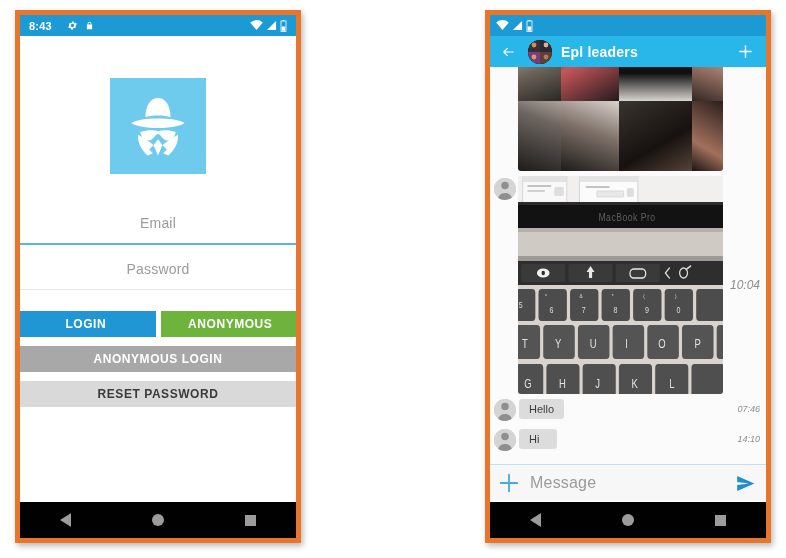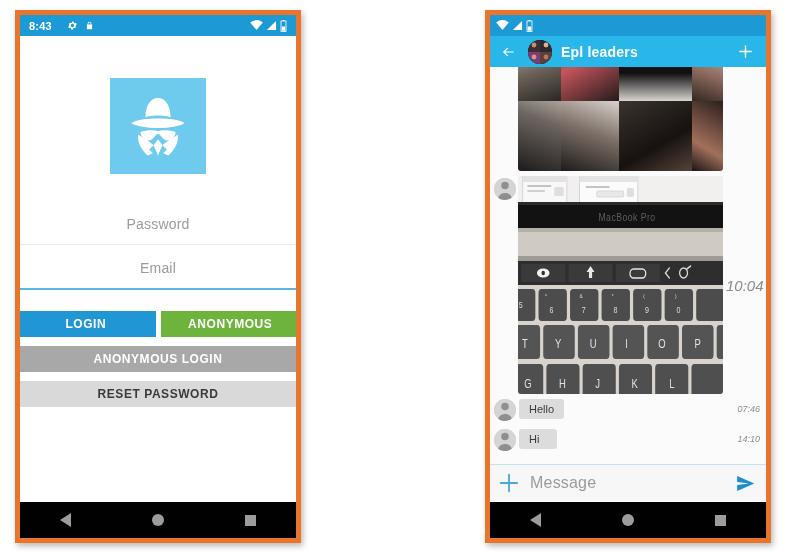--- a/index.html
+++ b/index.html
@@ -234,21 +234,21 @@
   .msg-spacer { width: 22px; flex: 0 0 auto; }
 
   .media-card {
     flex: 1 1 auto;
     border-radius: 3px;
     overflow: hidden;
     position: relative;
     margin-left: 2px;
   }
   .media-time {
-    font-size: 15px;
+    font-size: 12px;
     color: #8e8e8e;
     font-style: italic;
     align-self: center;
     width: 34px;
     text-align: right;
     flex: 0 0 auto;
     padding-left: 3px;
   }
 
   .bubble {
@@ -360,26 +360,26 @@
 
             <path fill="#ffffff" d="M23 54 C30 58 38 63 44 68 L38 74 L43 79 L36 82 C27 74 22 64 23 54 Z"></path>
 
             <path fill="#ffffff" d="M77 54 C70 58 62 63 56 68 L62 74 L57 79 L64 82 C73 74 78 64 77 54 Z"></path>
 
             <path fill="#ffffff" d="M50 60 L56 68 L50 82 L44 68 Z"></path>
           </svg>
         </div>
       </div>
 
+      <div class="field focused">
+        <span class="field-text">Email</span>
+      </div>
+
       <div class="field unfocused">
         <span class="field-text">Password</span>
-      </div>
-
-      <div class="field focused">
-        <span class="field-text">Email</span>
       </div>
 
       <div class="btn-row">
         <button class="btn btn-login">LOGIN</button>
         <button class="btn btn-register">ANONYMOUS</button>
       </div>
 
       <button class="btn btn-wide btn-anon">ANONYMOUS LOGIN</button>
       <button class="btn btn-wide btn-reset">RESET PASSWORD</button>
     </div>

